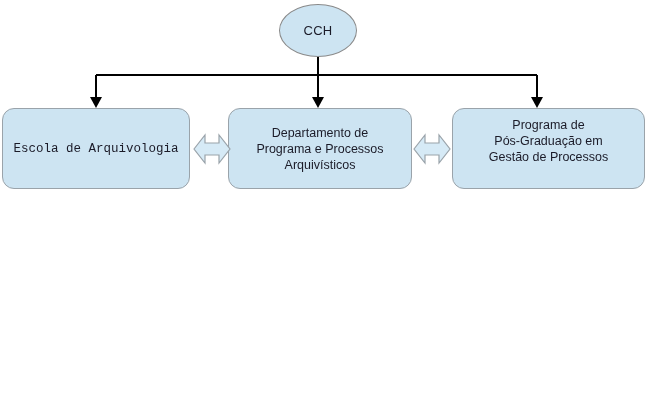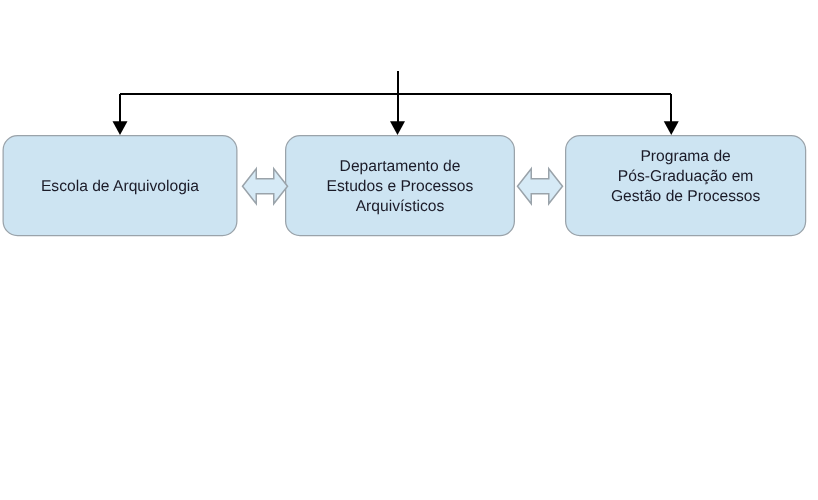--- a/index.html
+++ b/index.html
@@ -65,21 +65,21 @@
     z-index: 2;
   }
   .unit-label {
     font-size: 12.5px;
     color: #1b1b28;
     text-align: center;
     line-height: 1.28;
     white-space: pre-line;
     padding: 0 6px;
   }
-  #box-escola        { left: 2px;   width: 188px; }
+  #box-escola        { left: 2px;   width: 188px; font-family: Liberation Mono, monospace; }
   #box-departamento  { left: 228px; width: 184px; }
   #box-programa      { left: 452px; width: 193px; }
   
   #box-programa .unit-label {
     align-self: flex-start;
     margin-top: 8px;
   }
 
   
   .bi-arrow {
@@ -110,28 +110,31 @@
 
       <path d="M537,75 L537,100"></path>
     </g>
     <g fill="#000000">
       <polygon points="96,108 90,97 102,97"></polygon>
       <polygon points="318,108 312,97 324,97"></polygon>
       <polygon points="537,108 531,97 543,97"></polygon>
     </g>
   </svg>
 
+  <div class="root-node">
+    <span class="root-label">CCH</span>
+  </div>
 
   <div class="unit-box" id="box-escola">
     <span class="unit-label">Escola de Arquivologia</span>
   </div>
 
   <div class="unit-box" id="box-departamento">
     <span class="unit-label">Departamento de
-Estudos e Processos
+Programa e Processos
 Arquivísticos</span>
   </div>
 
   <div class="unit-box" id="box-programa">
     <span class="unit-label">Programa de
 Pós-Graduação em
 Gestão de Processos</span>
   </div>
 
   <svg class="bi-arrow" id="arrow-escola-departamento" viewBox="0 0 40 38" xmlns="http://www.w3.org/2000/svg">

